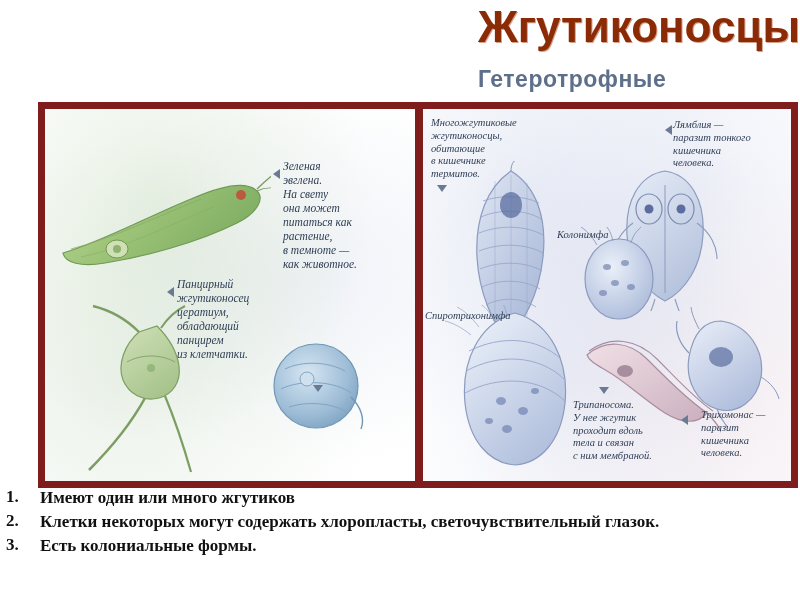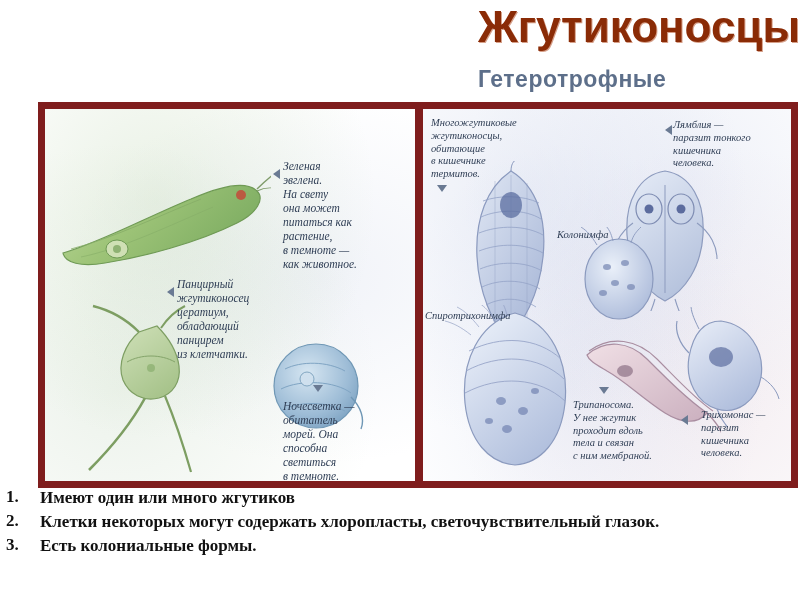--- a/index.html
+++ b/index.html
@@ -202,26 +202,20 @@
         </radialGradient>
       </defs>
       <circle cx="55" cy="55" r="42" fill="url(#noc)" stroke="#6f97b5" stroke-width="1.2"></circle>
       <path d="M24,38 C40,30 66,30 84,40" fill="none" stroke="#7fa4c3" stroke-width="1"></path>
       <path d="M20,58 C40,48 74,50 90,62" fill="none" stroke="#7fa4c3" stroke-width="1"></path>
       <path d="M28,76 C46,70 70,72 84,80" fill="none" stroke="#7fa4c3" stroke-width="1"></path>
       <circle cx="46" cy="48" r="7" fill="#cfe0ee" stroke="#6f97b5" stroke-width="0.8"></circle>
       <path d="M90,66 C100,76 104,88 100,98" fill="none" stroke="#6f97b5" stroke-width="1.4"></path>
     </svg>
 
-    <div class="cap" style="left:238px; top:290px; width:112px;">Ночесветка —
-обитатель
-морей. Она
-способна
-светиться
-в темноте.</div>
     <div class="arrow-dn" style="left:268px; top:276px;"></div>
   </div>
 
   <div class="panel panel-right">
     <div class="wash"></div>
 
     <div class="cap small" style="left:8px; top:8px; width:98px;">Многожгутиковые
 жгутиконосцы,
 обитающие
 в кишечнике

